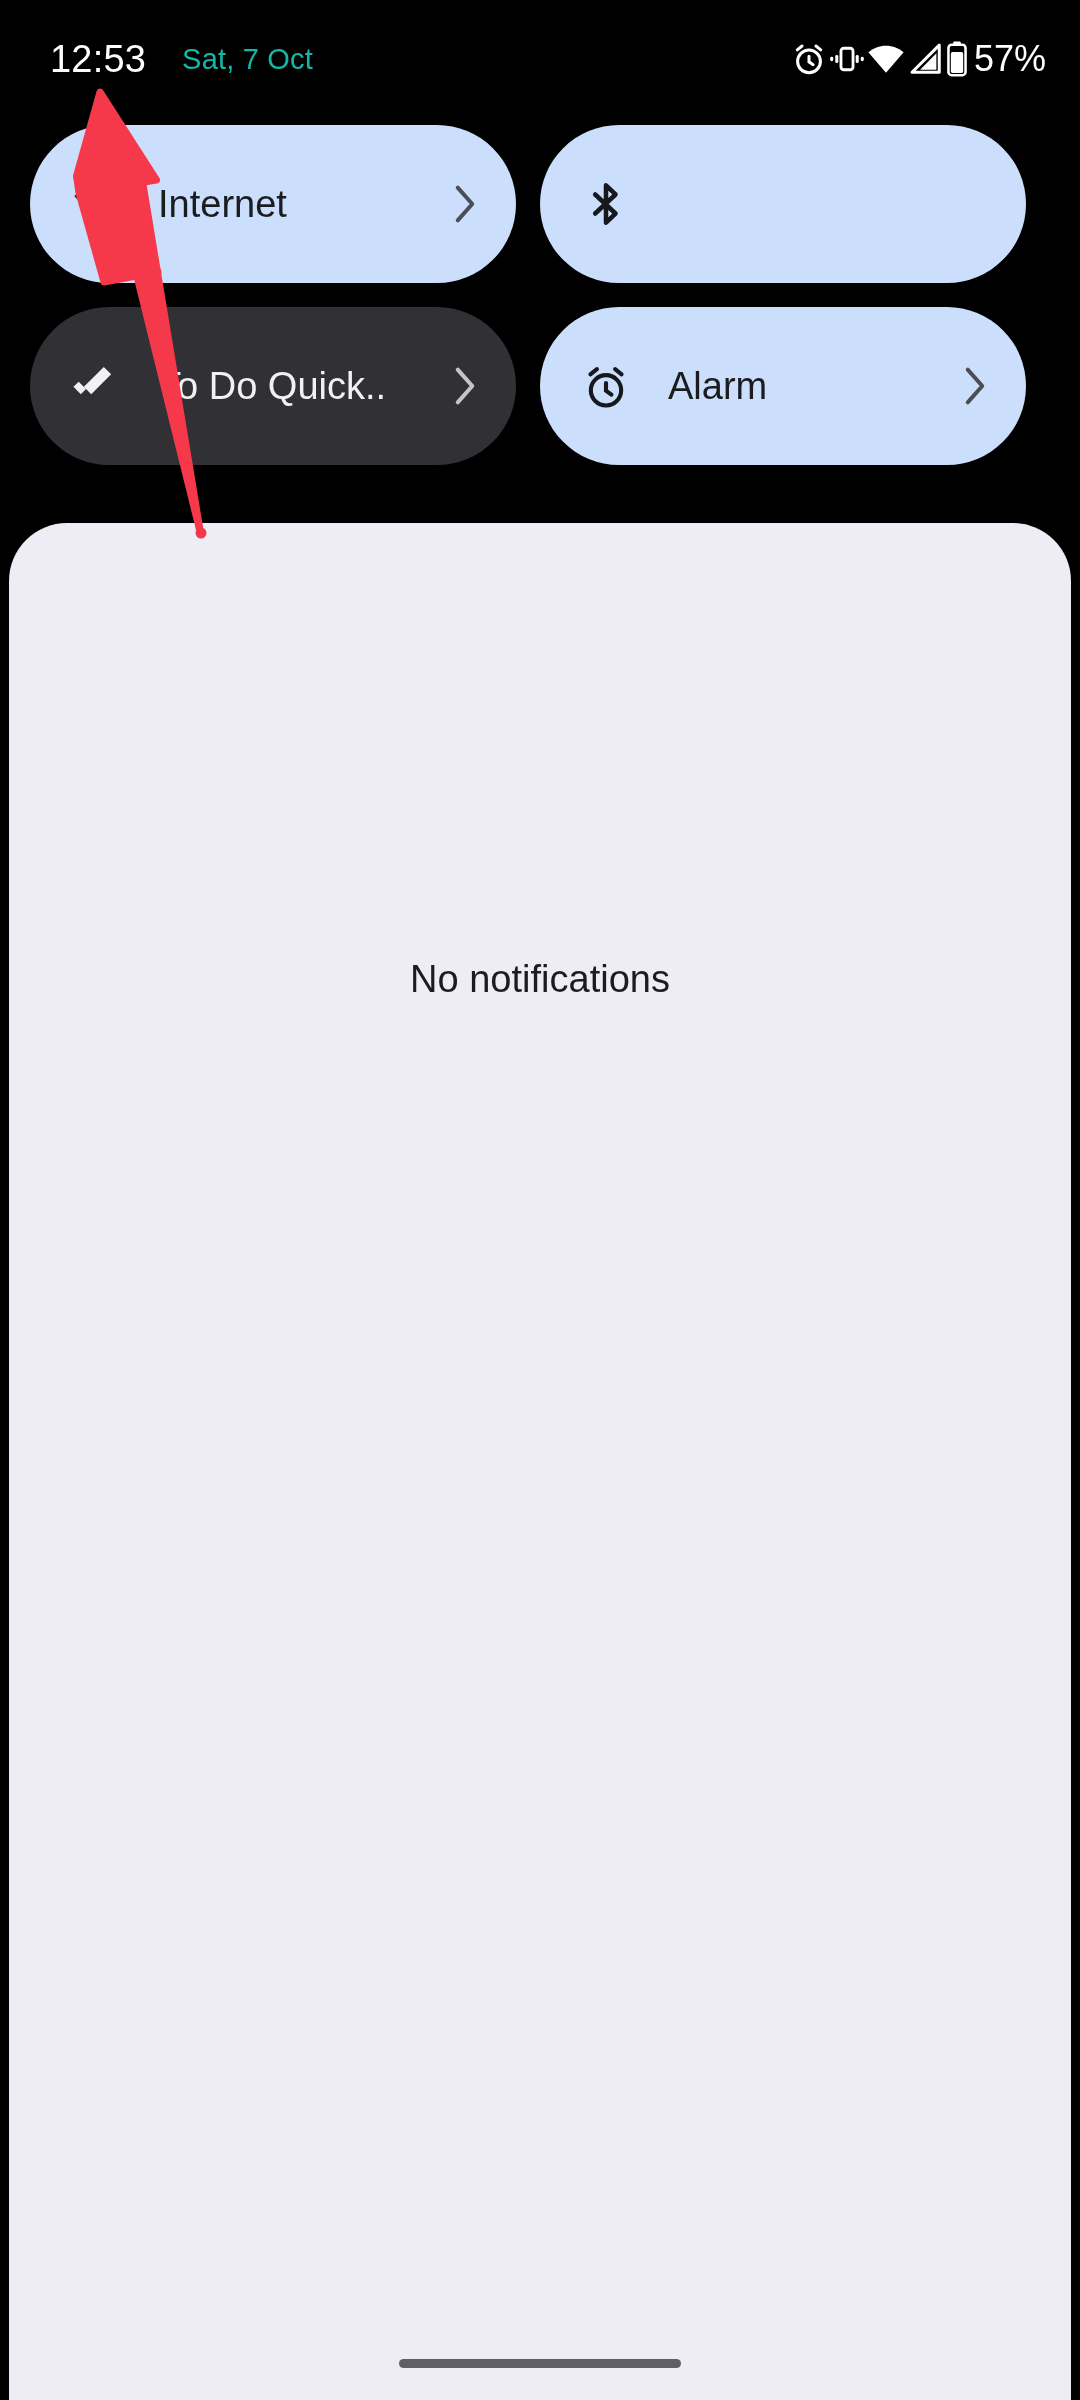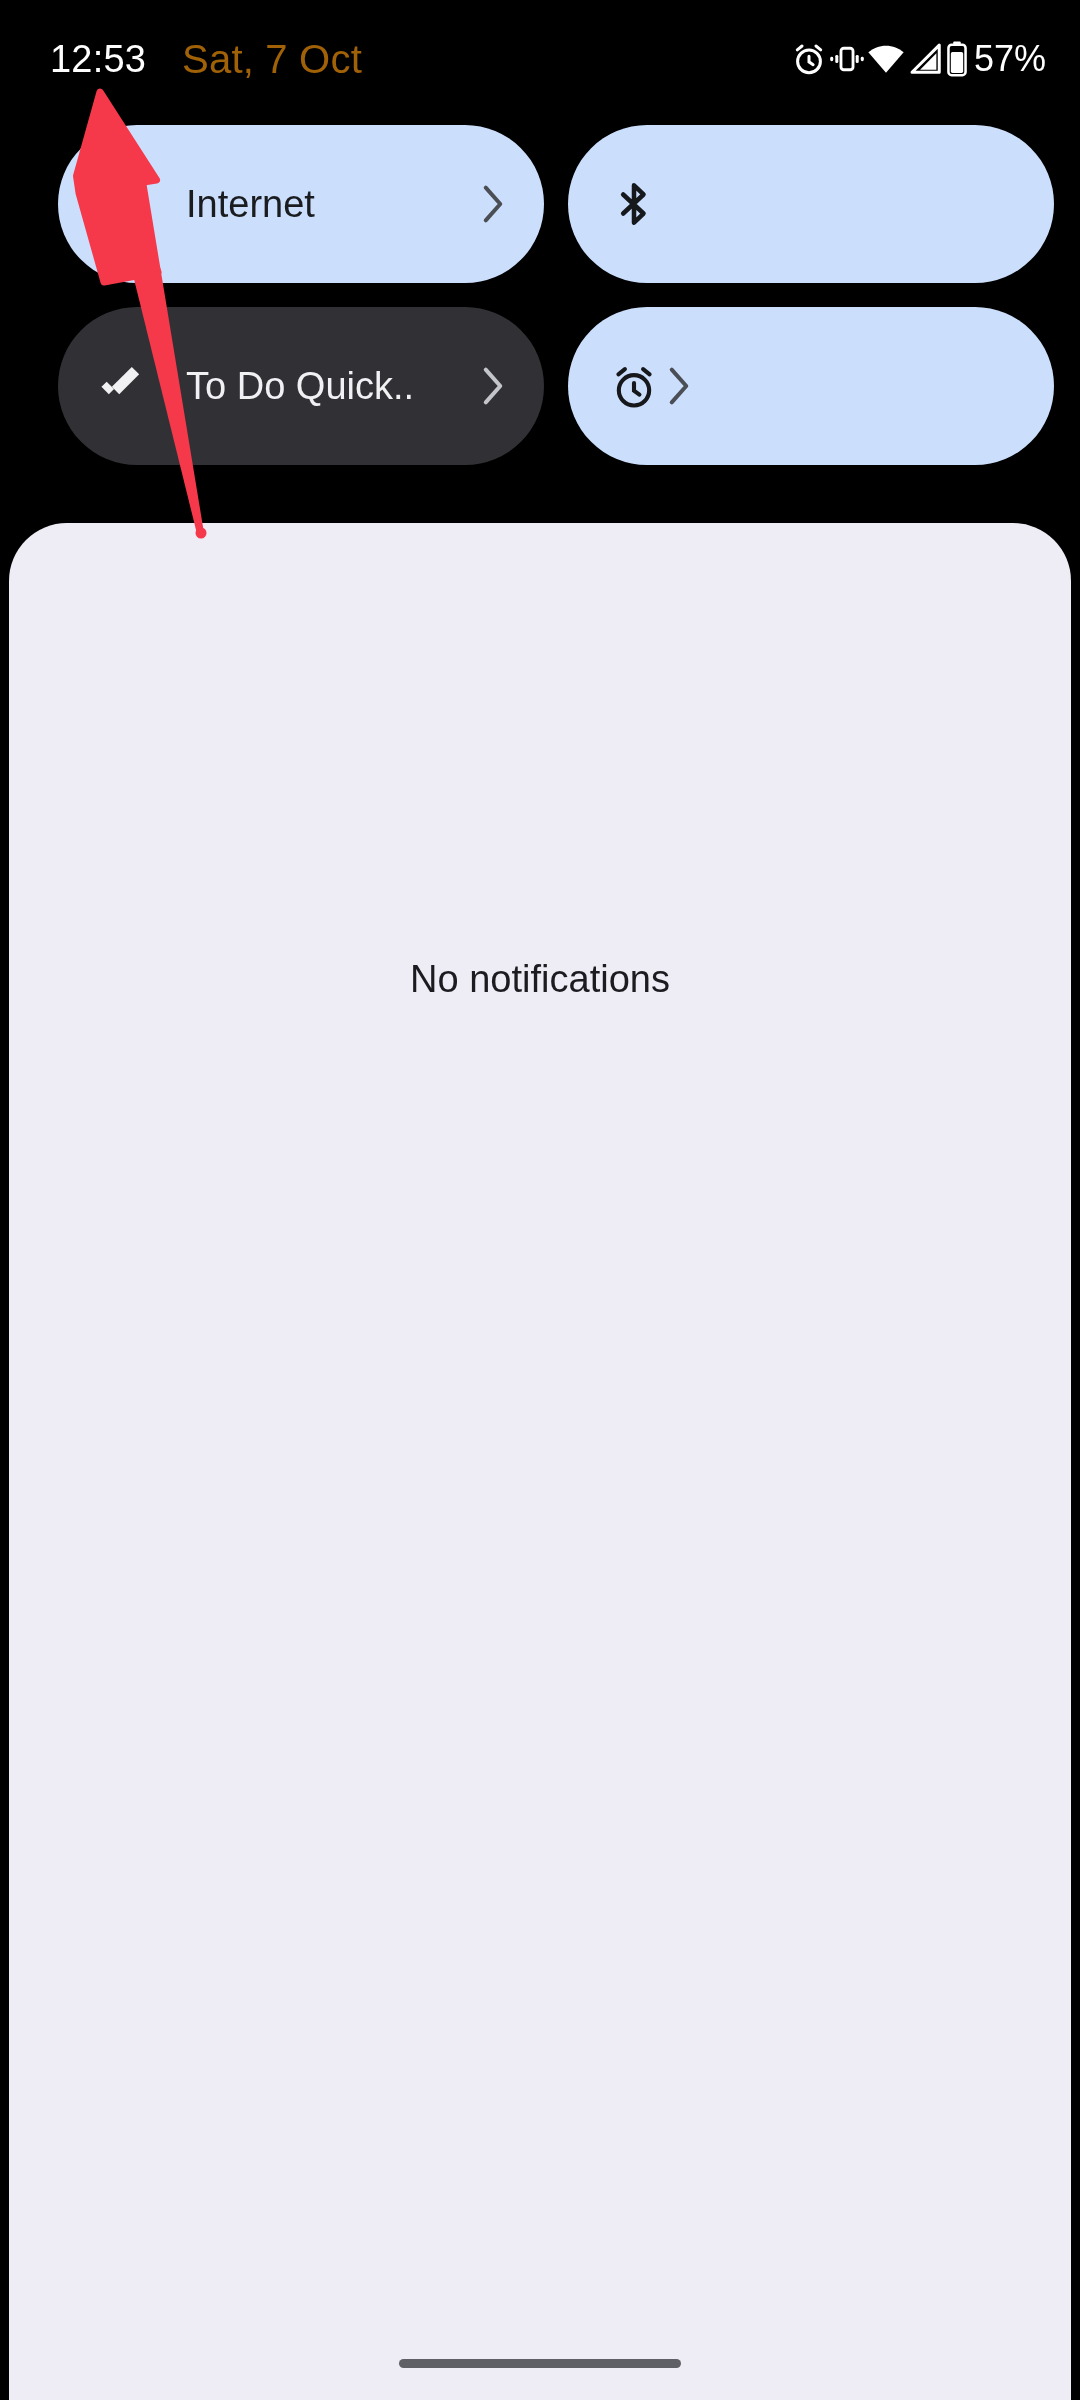--- a/index.html
+++ b/index.html
@@ -24,35 +24,35 @@
     padding:8px 34px 0 50px;
   }
   .status-left {
     display:flex; align-items:center; gap:36px;
   }
   .status-clock {
     color:#ffffff; font-size:38px; letter-spacing:0.2px;
     line-height:1;
   }
   .status-date {
-    color:#a16207; font-size:40px; letter-spacing:0.2px;
+    color:#14b8a6; font-size:29px; letter-spacing:0.2px;
     line-height:1;
   }
   .status-right {
     display:flex; align-items:center; 
   }
   .status-right svg { display:block; }
   .battery-pct {
     color:#ffffff; font-size:36px; line-height:1; margin-left:4px;
   }
 
   
   #qs-tiles {
     position:absolute;
-    top:125px; left:58px;
+    top:125px; left:30px;
     width:996px;
     display:grid;
     grid-template-columns:486px 486px;
     grid-template-rows:158px 158px;
     column-gap:24px;
     row-gap:24px;
   }
   .tile {
     display:flex; align-items:center;
     border-radius:82px;
@@ -223,20 +223,21 @@
 
     <div class="tile active">
       <span class="tile-icon">
         <svg width="52" height="52" viewBox="0 0 24 24" fill="none" stroke="#17181C" stroke-width="1.9" stroke-linecap="round">
           <circle cx="12" cy="14.0" r="7.0"></circle>
           <path d="M12 10.6 L12 14.2 L14.5 16.0"></path>
           <path d="M4.8 6.6 L7.8 4.2"></path>
           <path d="M19.2 6.6 L16.2 4.2"></path>
         </svg>
       </span>
+      <span class="tile-label">Alarm</span>
       <span class="tile-chevron">
         <svg width="26" height="40" viewBox="0 0 12 22">
           <path d="M2 2 L10 11 L2 20" fill="none" stroke="#4B4E55" stroke-width="2.2" stroke-linecap="round" stroke-linejoin="round"></path>
         </svg>
       </span>
     </div>
   </div>
 
   <div id="notification-panel">
     <div id="no-notifications">No notifications</div>

